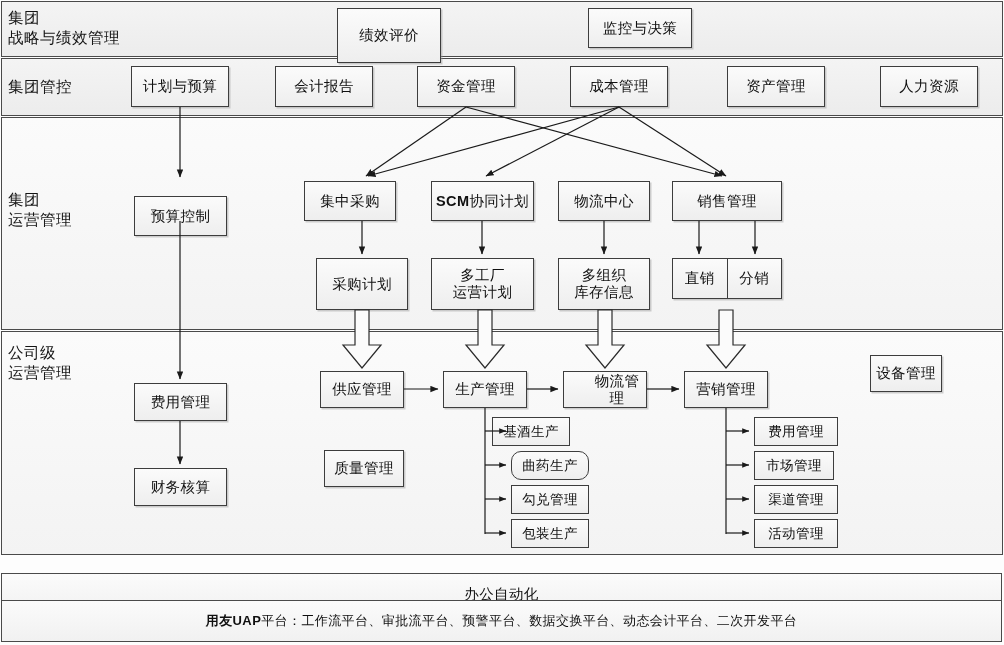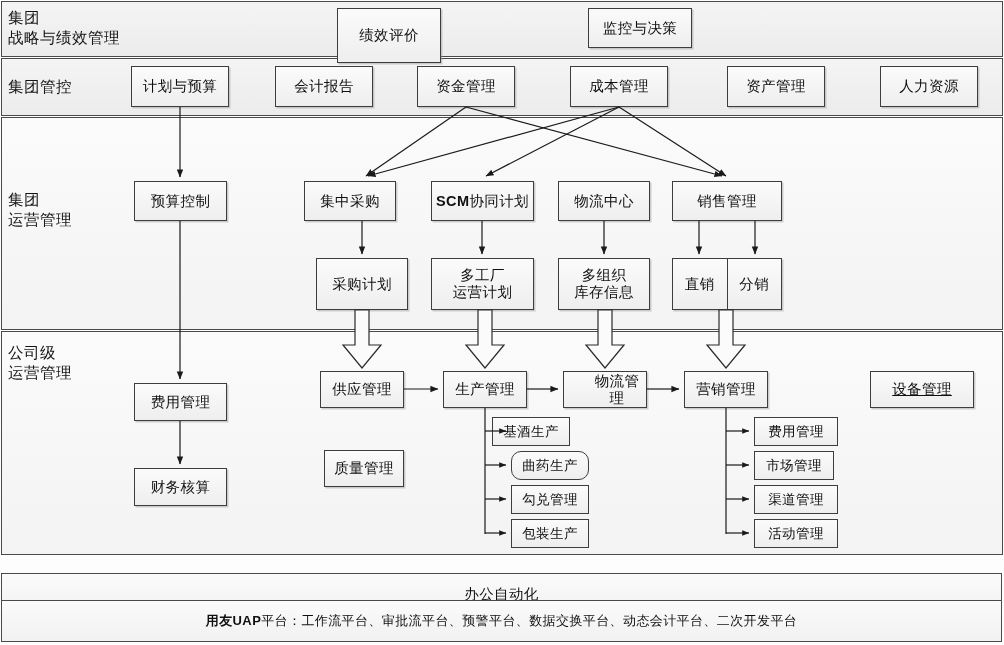--- a/index.html
+++ b/index.html
@@ -63,46 +63,46 @@
   <div class="node" style="left:337px;top:8px;width:104px;height:55px;">绩效评价</div>
   <div class="node" style="left:588px;top:8px;width:104px;height:40px;">监控与决策</div>
 
   <div class="node" style="left:131px;top:66px;width:98px;height:41px;">计划与预算</div>
   <div class="node" style="left:275px;top:66px;width:98px;height:41px;">会计报告</div>
   <div class="node" style="left:417px;top:66px;width:98px;height:41px;">资金管理</div>
   <div class="node" style="left:570px;top:66px;width:98px;height:41px;">成本管理</div>
   <div class="node" style="left:727px;top:66px;width:98px;height:41px;">资产管理</div>
   <div class="node" style="left:880px;top:66px;width:98px;height:41px;">人力资源</div>
 
-  <div class="node" style="left:134px;top:181px;width:93px;height:40px;">预算控制</div>
+  <div class="node" style="left:134px;top:196px;width:93px;height:40px;">预算控制</div>
   <div class="node" style="left:304px;top:181px;width:92px;height:40px;">集中采购</div>
   <div class="node" style="left:431px;top:181px;width:103px;height:40px;"><span><b>SCM</b><span>协同计划</span></span></div>
   <div class="node" style="left:558px;top:181px;width:92px;height:40px;">物流中心</div>
   <div class="node" style="left:672px;top:181px;width:110px;height:40px;">销售管理</div>
 
   <div class="node" style="left:316px;top:258px;width:92px;height:52px;">采购计划</div>
   <div class="node" style="left:431px;top:258px;width:103px;height:52px;">多工厂
 运营计划</div>
   <div class="node" style="left:558px;top:258px;width:92px;height:52px;">多组织
 库存信息</div>
-  <div class="split" style="left:672px;top:258px;width:110px;height:52px;">
+  <div class="split" style="left:672px;top:258px;width:110px;height:41px;">
     <div>直销</div>
     <div>分销</div>
   </div>
 
   <div class="node" style="left:134px;top:383px;width:93px;height:38px;">费用管理</div>
   <div class="node" style="left:134px;top:468px;width:93px;height:38px;">财务核算</div>
 
   <div class="node" style="left:320px;top:371px;width:84px;height:37px;">供应管理</div>
   <div class="node" style="left:443px;top:371px;width:84px;height:37px;">生产管理</div>
   <div class="node" style="left:563px;top:371px;width:84px;height:37px;padding-left:24px;">物流管理</div>
   <div class="node" style="left:684px;top:371px;width:84px;height:37px;">营销管理</div>
 
   <div class="node" style="left:324px;top:450px;width:80px;height:37px;">质量管理</div>
-  <div class="node" style="left:870px;top:371px;width:104px;height:37px;text-decoration:underline;">设备管理</div>
+  <div class="node" style="left:870px;top:355px;width:72px;height:37px;">设备管理</div>
 
   <div class="node small flat" style="left:492px;top:417px;width:78px;height:29px;">基酒生产</div>
   <div class="node small flat" style="left:511px;top:451px;width:78px;height:29px;border-radius:10px;">曲药生产</div>
   <div class="node small flat" style="left:511px;top:485px;width:78px;height:29px;">勾兑管理</div>
   <div class="node small flat" style="left:511px;top:519px;width:78px;height:29px;">包装生产</div>
 
   <div class="node small flat" style="left:754px;top:417px;width:84px;height:29px;">费用管理</div>
   <div class="node small flat" style="left:754px;top:451px;width:80px;height:29px;">市场管理</div>
   <div class="node small flat" style="left:754px;top:485px;width:84px;height:29px;">渠道管理</div>
   <div class="node small flat" style="left:754px;top:519px;width:84px;height:29px;">活动管理</div>

